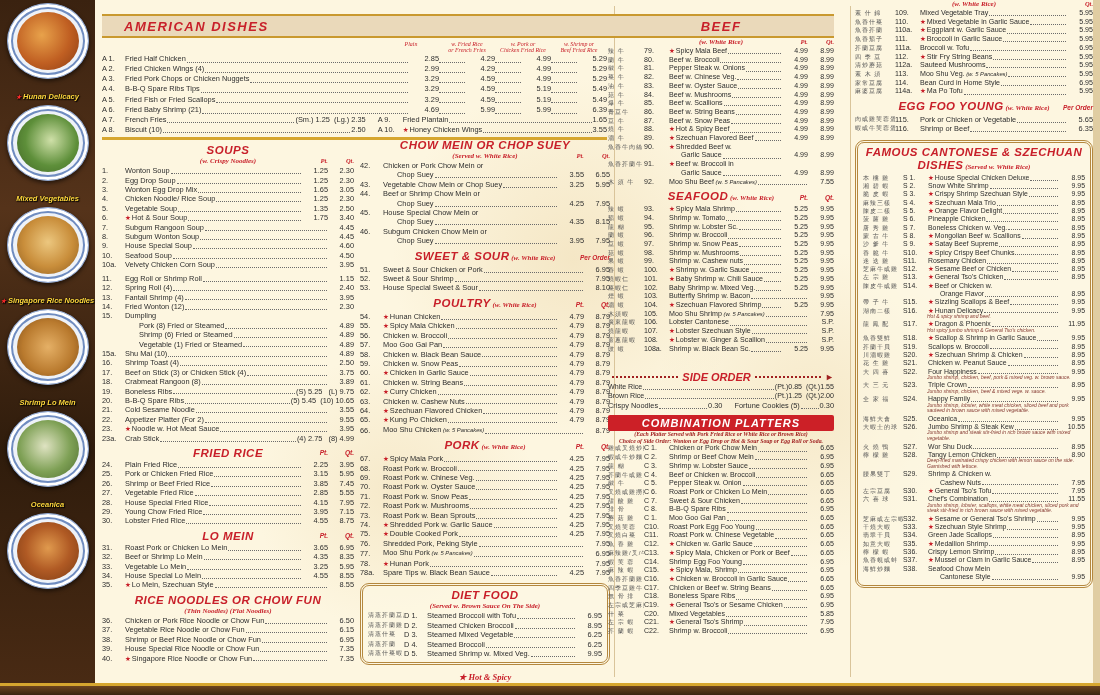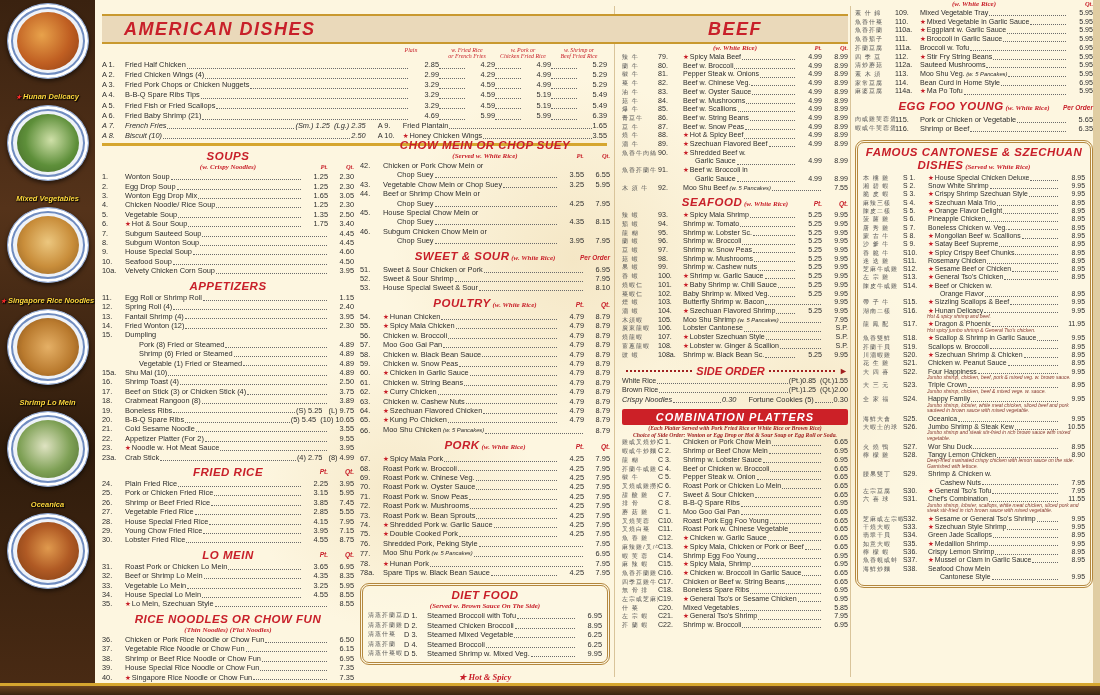--- a/index.html
+++ b/index.html
@@ -23,24 +23,24 @@
   .paper{position:absolute;left:95px;top:0;width:1005px;height:683px;background:
     radial-gradient(circle 260px at 48% 38%,rgba(225,195,135,.30),rgba(225,195,135,0) 70%),
     radial-gradient(circle 200px at 30% 72%,rgba(225,195,135,.25),rgba(225,195,135,0) 70%),
     radial-gradient(circle 230px at 72% 60%,rgba(225,195,135,.25),rgba(225,195,135,0) 70%),
     #fdf6e0;border-right:7px solid #e0cda2;box-sizing:border-box;}
   .bottombar{position:absolute;left:0;bottom:0;width:1100px;height:12px;background:linear-gradient(180deg,#6b4420,#3a220f);border-top:3px solid #d6a62f;box-sizing:border-box;}
   .vrule{position:absolute;top:6px;bottom:6px;width:1px;background:#d9c49a;}
   .col{position:absolute;top:0;}
   .c1{left:7px;width:252px;}
   .c2{left:265px;width:250px;}
-  .c3{left:527px;width:226px;}
+  .c3{left:513px;width:226px;}
   .c4{left:760px;width:238px;}
   
-  .band{background:#ead9ba;border-top:2px solid #c9992f;border-bottom:2px solid #c9992f;color:#c8202a;font-weight:bold;font-style:italic;font-size:18px;letter-spacing:1.5px;padding:3px 0 2px;text-align:center;margin-top:14px;}
+  .band{background:#ead9ba;border-top:2px solid #c9992f;border-bottom:2px solid #c9992f;color:#c8202a;font-weight:bold;font-style:italic;font-size:13px;letter-spacing:1.5px;padding:3px 0 2px;text-align:center;margin-top:14px;}
   .band.left{text-align:left;padding-left:22px;}
   
   .row{display:flex;align-items:flex-end;font-size:7.4px;line-height:9.4px;color:#2d2d2d;}
   .tight .row{line-height:8.7px;font-size:7.1px;}
   .xtight .row{line-height:8.3px;font-size:6.9px;}
   .zh{flex:none;width:36px;font-size:6px;color:#555;white-space:nowrap;overflow:hidden;letter-spacing:1px;}
   .c4 .zh{width:40px;}
   .num{flex:none;width:23px;}
   .numw{flex:none;width:25px;}
   .star{color:#c8202a;font-size:6.5px;margin-right:1px;flex:none;}
@@ -53,35 +53,35 @@
   .desc{font-size:5px;line-height:5.6px;color:#84372f;font-style:italic;padding-left:64px;margin:-1px 0 1px;}
   
   .sec{margin-top:4px;}
   .sec-head{position:relative;text-align:center;color:#c8202a;font-weight:bold;font-style:italic;font-size:11.5px;line-height:13px;letter-spacing:.5px;}
   .sec-head .isub{font-family:"Liberation Serif",serif;font-size:7px;letter-spacing:0;font-weight:bold;}
   .ph{position:absolute;right:0;bottom:1px;display:flex;font-size:6.5px;font-style:italic;color:#c8202a;font-weight:bold;letter-spacing:0;}
   .ph span{width:26px;text-align:right;}
   .ph .wide{width:auto;}
   .subline{position:relative;text-align:center;color:#c8202a;font-style:italic;font-weight:bold;font-size:7px;font-family:"Liberation Serif",serif;line-height:9px;}
   .pairs{display:flex;font-size:7.4px;line-height:9.6px;color:#2d2d2d;}
-  .pairs .ph1{flex:1.15;display:flex;align-items:flex-end;font-style:italic;}
+  .pairs .ph1{flex:1.15;display:flex;align-items:flex-end;}
   .pairs .ph2{flex:1;display:flex;align-items:flex-end;padding-left:12px;}
   
   .am-heads{display:flex;font-size:5.9px;line-height:6.4px;color:#c8202a;font-style:italic;font-family:"Liberation Serif",serif;text-align:center;margin-top:3px;}
   .am-heads .h0{flex:1;}
   .am-heads .hc{flex:none;width:56px;white-space:pre-line;}
   .am-row{display:flex;align-items:flex-end;font-size:7.4px;line-height:10.2px;color:#2d2d2d;}
   .am-row .apc{flex:none;width:30px;text-align:right;}
   .am-row .adots{flex:none;width:26px;border-bottom:1px dotted #6b6b6b;margin:0 0 1.5px;}
   .goldrule{height:3px;background:#d6a62f;margin-top:3px;}
   
   .boxed{border:3px double #b4873e;border-radius:9px;padding:3px 5px 4px;margin-top:6px;background:rgba(253,248,228,.6);}
   .banner{background:#cc2027;color:#fff;font-weight:bold;font-style:italic;font-size:11px;letter-spacing:1px;text-align:center;border-radius:2px;padding:2px 0;margin-top:5px;}
   .intro{font-size:5.8px;line-height:6.6px;color:#a02020;font-style:italic;font-weight:bold;text-align:center;font-family:"Liberation Serif",serif;}
-  .side-head{display:flex;align-items:center;color:#c8202a;font-weight:bold;font-style:italic;font-size:11px;margin-top:6px;}
+  .side-head{display:flex;align-items:center;color:#c8202a;font-weight:bold;font-style:italic;font-size:11px;margin-top:18px;}
   .side-head .dash{flex:1;border-bottom:2px dotted #a02020;margin:0 4px;}
   .side-head .arr{color:#a02020;font-size:9px;}
   .footnote{text-align:center;color:#c8202a;font-weight:bold;font-style:italic;font-size:8.5px;font-family:"Liberation Serif",serif;margin-top:7px;}
 </style>
 </head>
 <body>
 
 <div class="page">
   <div class="sidebar" id="sidebar">
       <div class="plate-wrap">
@@ -283,21 +283,21 @@
           <div class="row">
             <span class="num">6.</span>
             <span class="star">★</span>
             <span class="nm">Hot &amp; Sour Soup</span>
             <span class="dots"></span>
             <span class="pc">1.75</span>
             <span class="pc">3.40</span>
           </div>
           <div class="row">
             <span class="num">7.</span>
-            <span class="nm">Subgum Sauteed Soup</span>
+            <span class="nm">Subgum Rangoon Soup</span>
             <span class="dots"></span>
             <span class="pc">4.45</span>
           </div>
           <div class="row">
             <span class="num">8.</span>
             <span class="nm">Subgum Wonton Soup</span>
             <span class="dots"></span>
             <span class="pc">4.45</span>
           </div>
           <div class="row">
@@ -313,21 +313,20 @@
             <span class="pc">4.50</span>
           </div>
           <div class="row">
             <span class="num">10a.</span>
             <span class="nm">Velvety Chicken Corn Soup</span>
             <span class="dots"></span>
             <span class="pc">3.95</span>
           </div>
         </div>
         <div class="sec">
-          <div class="sec-head"><span>APPETIZERS</span></div>
           <div class="row">
             <span class="num">11.</span>
             <span class="nm">Egg Roll or Shrimp Roll</span>
             <span class="dots"></span>
             <span class="pc">1.15</span>
           </div>
           <div class="row">
             <span class="num">12.</span>
             <span class="nm">Spring Roll (4)</span>
             <span class="dots"></span>

